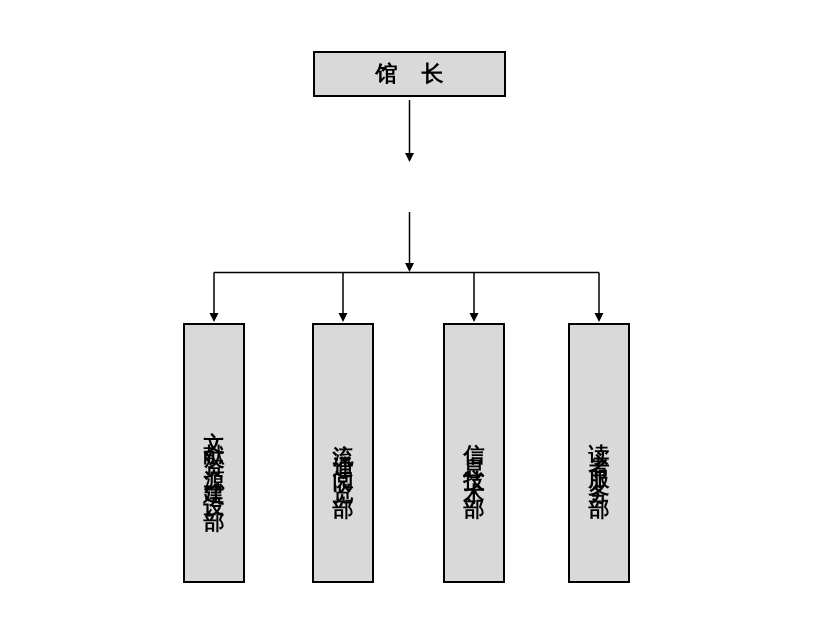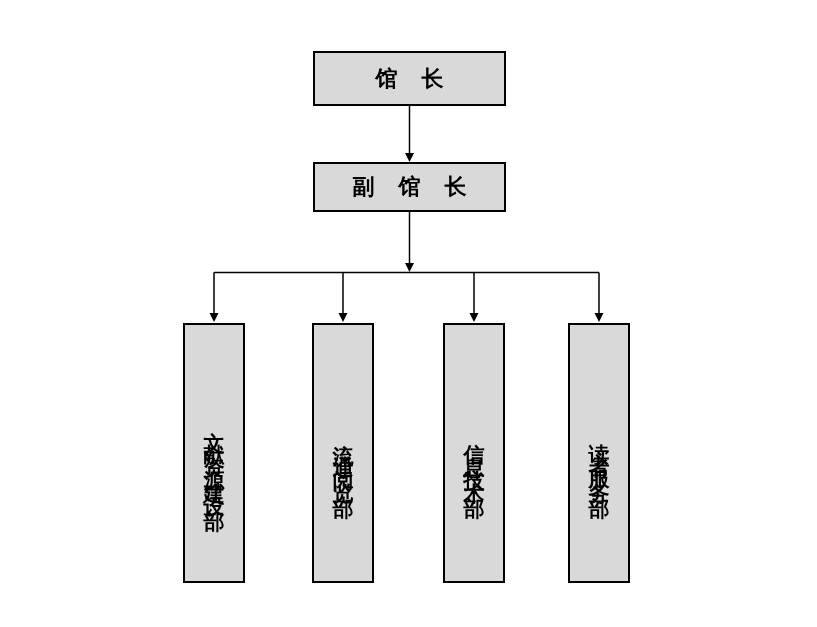--- a/index.html
+++ b/index.html
@@ -45,21 +45,21 @@
   }
   .connectors {
     position: absolute;
     left: 0;
     top: 0;
     width: 817px;
     height: 627px;
     pointer-events: none;
   }
   
-  #box-director { left: 313px; top: 51px;  width: 193px; height: 55px; }
+  #box-director { left: 313px; top: 51px;  width: 193px; height: 46px; }
   #box-deputy   { left: 313px; top: 162px; width: 193px; height: 50px; }
   #box-dept-0   { left: 183px; top: 323px; width: 62px;  height: 260px; }
   #box-dept-1   { left: 312px; top: 323px; width: 62px;  height: 260px; }
   #box-dept-2   { left: 443px; top: 323px; width: 62px;  height: 260px; }
   #box-dept-3   { left: 568px; top: 323px; width: 62px;  height: 260px; }
 </style>
 </head>
 <body>
 
 <div class="canvas">
@@ -84,23 +84,20 @@
     <polygon points="469.5,313 478.5,313 474,322" fill="#000"></polygon>
 
     <line x1="599" y1="272.5" x2="599" y2="314" stroke="#000" stroke-width="1.5"></line>
     <polygon points="594.5,313 603.5,313 599,322" fill="#000"></polygon>
   </svg>
 
   <div id="box-director" class="node node-h">
     <span>馆 长</span>
   </div>
 
-  <div id="box-deputy" class="node node-h">
-    <span>副 馆 长</span>
-  </div>
 
   <div id="box-dept-0" class="node node-v">
     <span class="vtext">文献资源建设部</span>
   </div>
 
   <div id="box-dept-1" class="node node-v">
     <span class="vtext">流通阅览部</span>
   </div>
 
   <div id="box-dept-2" class="node node-v">

